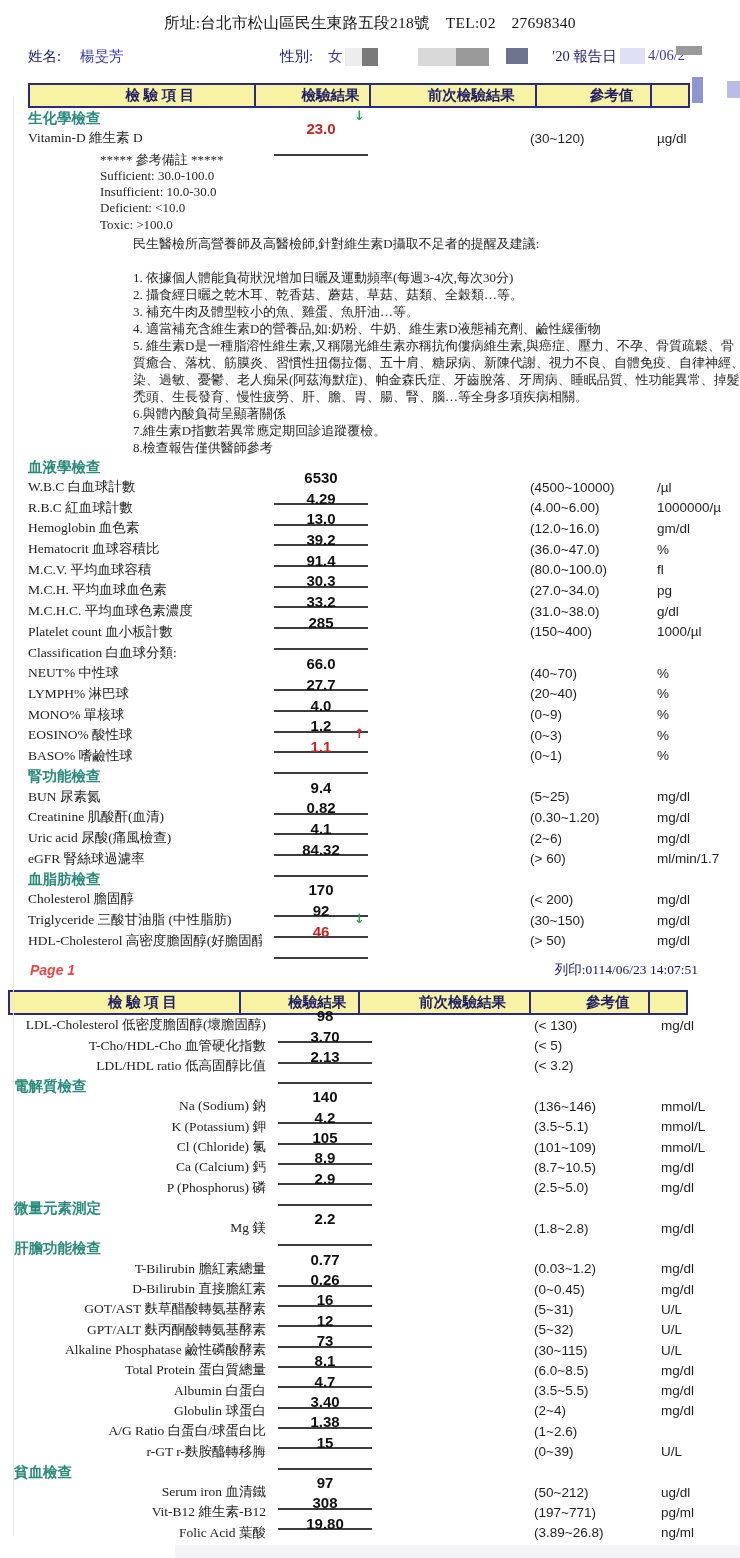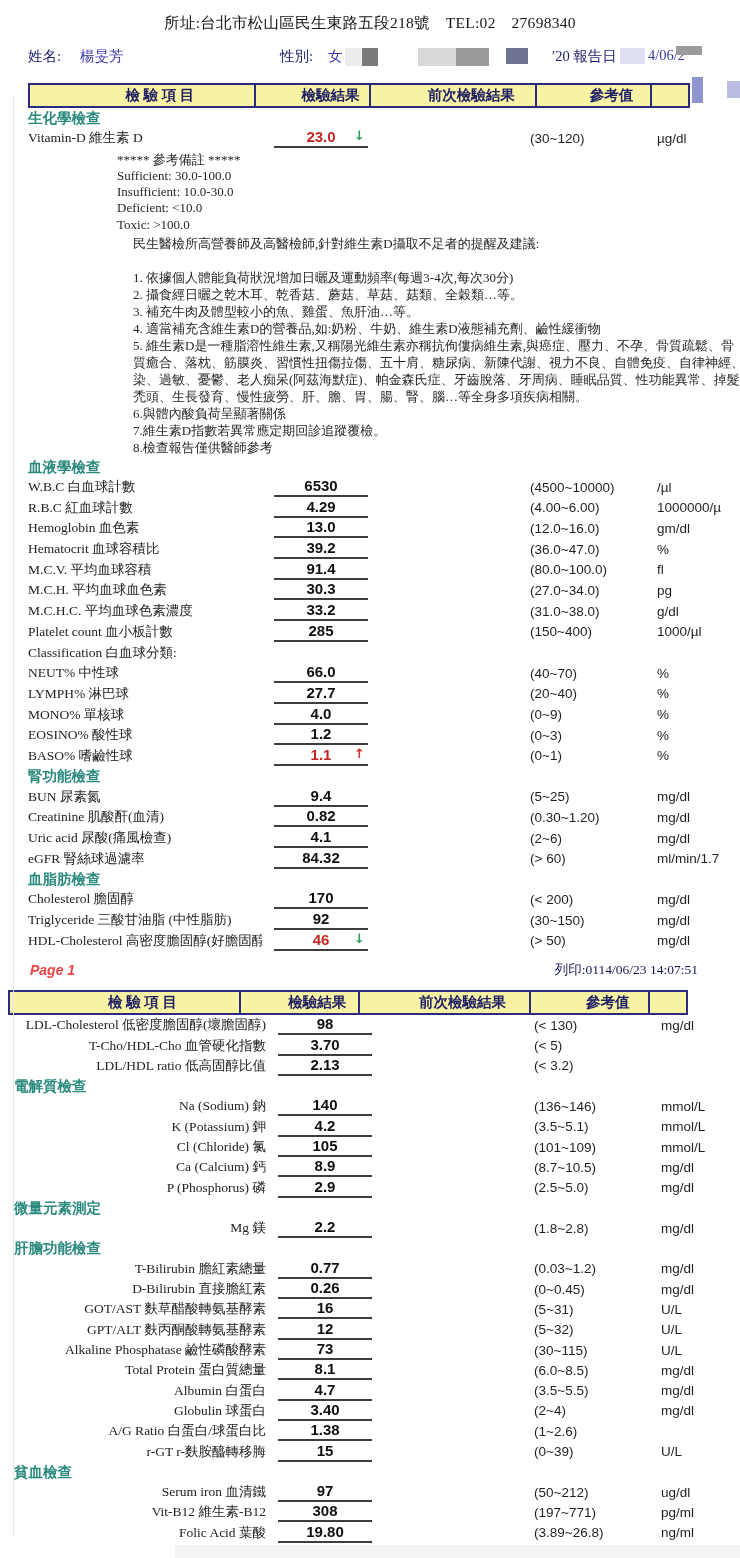--- a/index.html
+++ b/index.html
@@ -38,32 +38,32 @@
   .pg1 .section-title{height:20px;line-height:20px;padding-left:28px;}
   .pg2 .section-title{height:20.3px;line-height:20.3px;padding-left:14px;}
   .lab-row{display:flex;align-items:center;font-size:13.5px;color:#1a1a1a;gap:10px;}
   .pg1 .lab-row{height:20.7px;}
   .pg2 .lab-row{height:20.3px;}
   .c-label{font-family:"Liberation Serif",serif;white-space:nowrap;overflow:hidden;color:#222;}
   .pg1 .c-label{width:234px;padding-left:28px;}
   .pg2 .c-label{width:248px;padding-left:18px;text-align:right;}
   .c-result{width:98px;position:relative;text-align:center;font-family:"Liberation Sans",sans-serif;}
   .c-result .val{
-    display:block;margin:0 2px;border-bottom:2px solid #3d3d3d;
-    font-weight:bold;font-size:15px;line-height:17px;color:#101010;padding-bottom:1px;
+    display:block;margin:12px 2px;border-bottom:2px solid #3d3d3d;
+    font-weight:bold;font-size:15px;line-height:17px;color:#101010;padding-bottom:17px;
   }
   .c-result .val.abn{color:#c42424;}
   .arrow{position:absolute;right:5px;top:0;font-size:13px;font-weight:bold;font-family:"DejaVu Sans",sans-serif;}
   .arrow.g{color:#2f9e57;}
   .arrow.r{color:#cf3333;}
   .c-prev{width:140px;}
   .c-ref{width:117px;font-family:"Liberation Sans",sans-serif;color:#1f1f1f;white-space:nowrap;}
   .c-unit{flex:1;font-family:"Liberation Sans",sans-serif;color:#1f1f1f;white-space:nowrap;}
   
-  .note-block{padding-left:100px;font-size:13px;line-height:16.2px;color:#262626;margin:3px 0 2px 17px;}
+  .note-block{padding-left:100px;font-size:13px;line-height:16.2px;color:#262626;margin:3px 0 2px 0;}
   .note-block div{min-height:16.2px;white-space:nowrap;}
   .advisory{padding-left:133px;font-size:13px;line-height:17px;color:#262626;margin:2px 0 1px 0;}
   .advisory div{min-height:17px;white-space:nowrap;overflow:hidden;}
   
   .page-footer{display:flex;margin-top:9px;height:20px;align-items:center;}
   .pf-left{padding-left:30px;font-family:"Liberation Sans",sans-serif;font-style:italic;font-weight:bold;font-size:14px;color:#ef4444;}
   .pf-right{margin-left:auto;padding-right:42px;font-size:13.5px;color:#16165a;}
   .bottom-bar{position:absolute;left:175px;top:1545px;width:565px;height:13px;background:#f4f4f7;}
 </style>
 </head>

